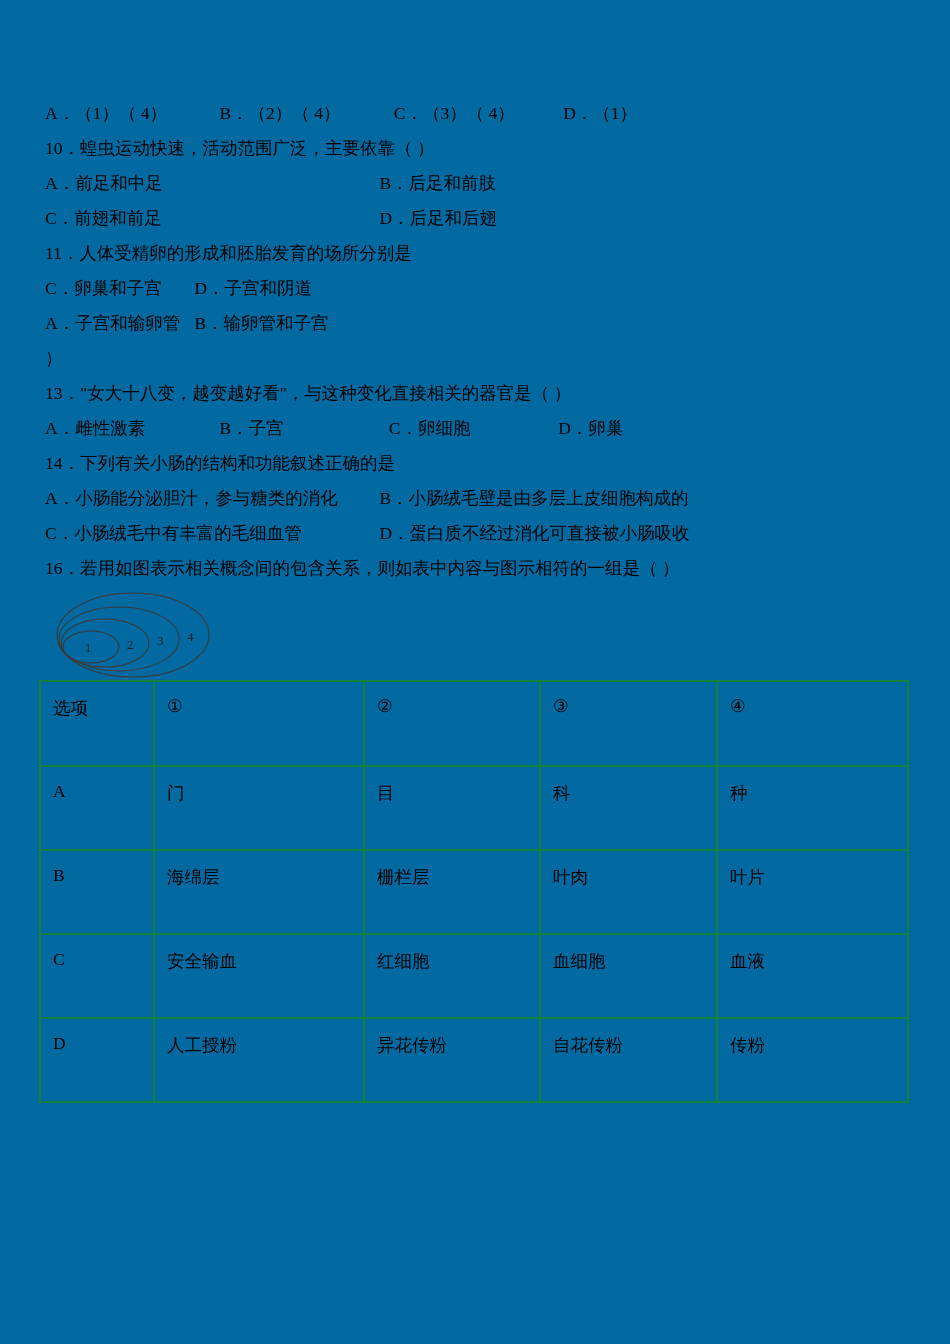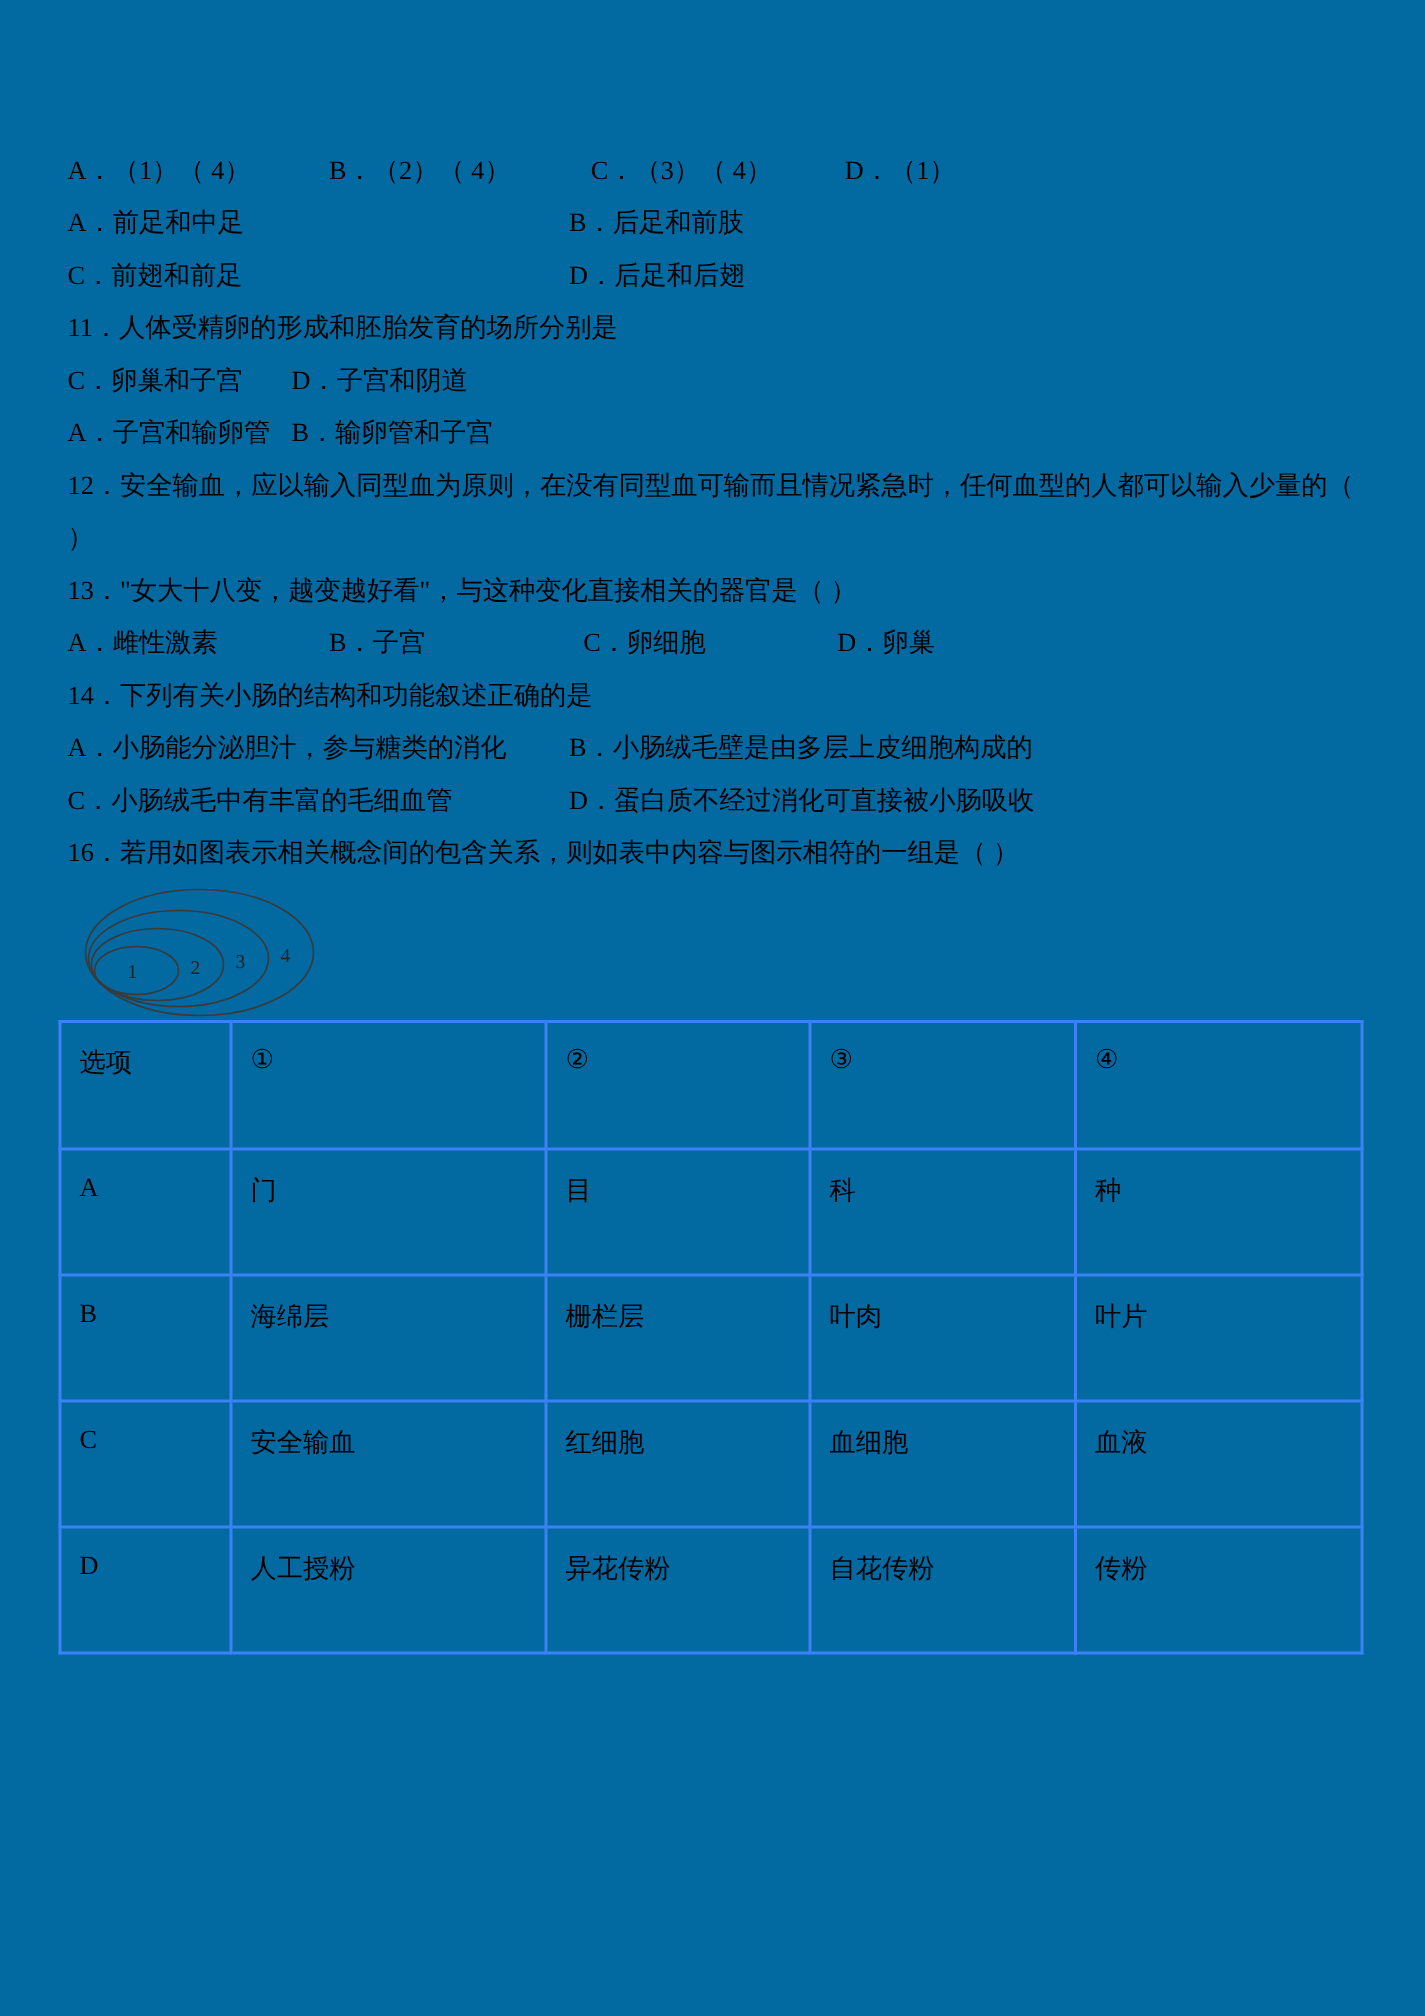--- a/index.html
+++ b/index.html
@@ -43,61 +43,61 @@
     font-size: 13px;
     fill: #222222;
   }
   table.concept {
     border-collapse: collapse;
     table-layout: fixed;
     width: 868px;
     margin-left: -6px;
   }
   table.concept td {
-    border: 2px solid #3b82f6;
+    border: 2px solid #15803d;
     vertical-align: top;
     padding: 14px 8px 0 12px;
     font-size: 17.5px;
     overflow: hidden;
   }
   tr.hdr td { height: 85px; }
   tr.row td { height: 84px; }
 </style>
 </head>
 <body>
 
 <div class="page">
 
   <div class="line">
     <span class="seg w170">A．（1）（ 4）</span>
     <span class="seg w170">B．（2）（ 4）</span>
     <span class="seg w165">C．（3）（ 4）</span>
     <span class="seg">D．（1）</span>
   </div>
 
+  <div class="line">10．蝗虫运动快速，活动范围广泛，主要依靠（  ）</div>
   <div class="line">
     <span class="seg w330">A．前足和中足</span>
     <span class="seg">B．后足和前肢</span>
   </div>
   <div class="line">
     <span class="seg w330">C．前翅和前足</span>
     <span class="seg">D．后足和后翅</span>
   </div>
 
   <div class="line">11．人体受精卵的形成和胚胎发育的场所分别是</div>
   <div class="line">
     <span class="seg w145">C．卵巢和子宫</span>
     <span class="seg">D．子宫和阴道</span>
   </div>
   <div class="line">
     <span class="seg w145">A．子宫和输卵管</span>
     <span class="seg">B．输卵管和子宫</span>
   </div>
 
-  <div class="line">12．安全输血，应以输入同型血为原则，在没有同型血可输而且情况紧急时，任何血型的人都可以输入少量的（</div>
   <div class="line">）</div>
 
   <div class="line">13．"女大十八变，越变越好看"，与这种变化直接相关的器官是（   ）</div>
   <div class="line">
     <span class="seg w170">A．雌性激素</span>
     <span class="seg w165">B．子宫</span>
     <span class="seg w165">C．卵细胞</span>
     <span class="seg">D．卵巢</span>
   </div>
 

